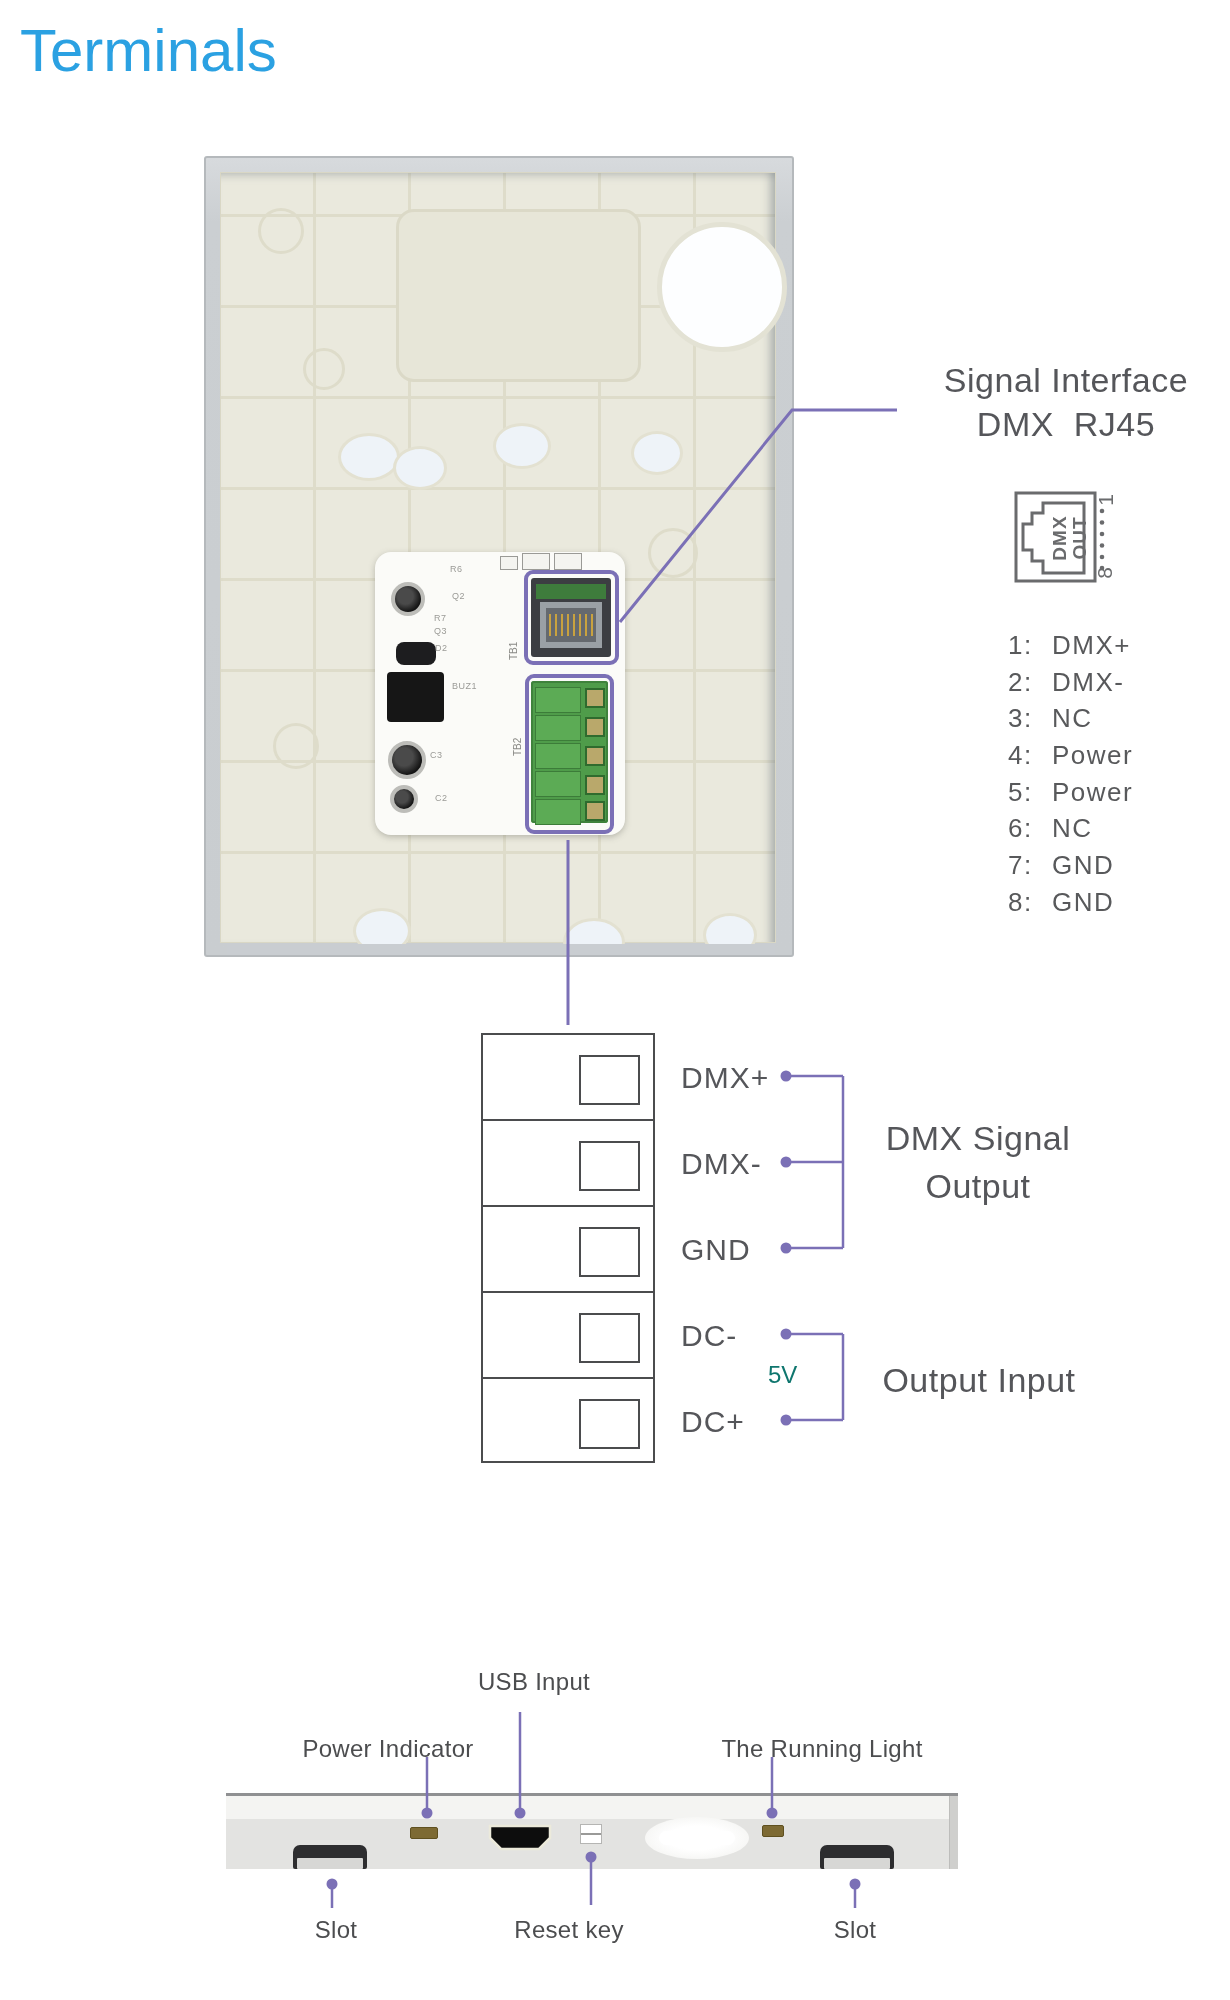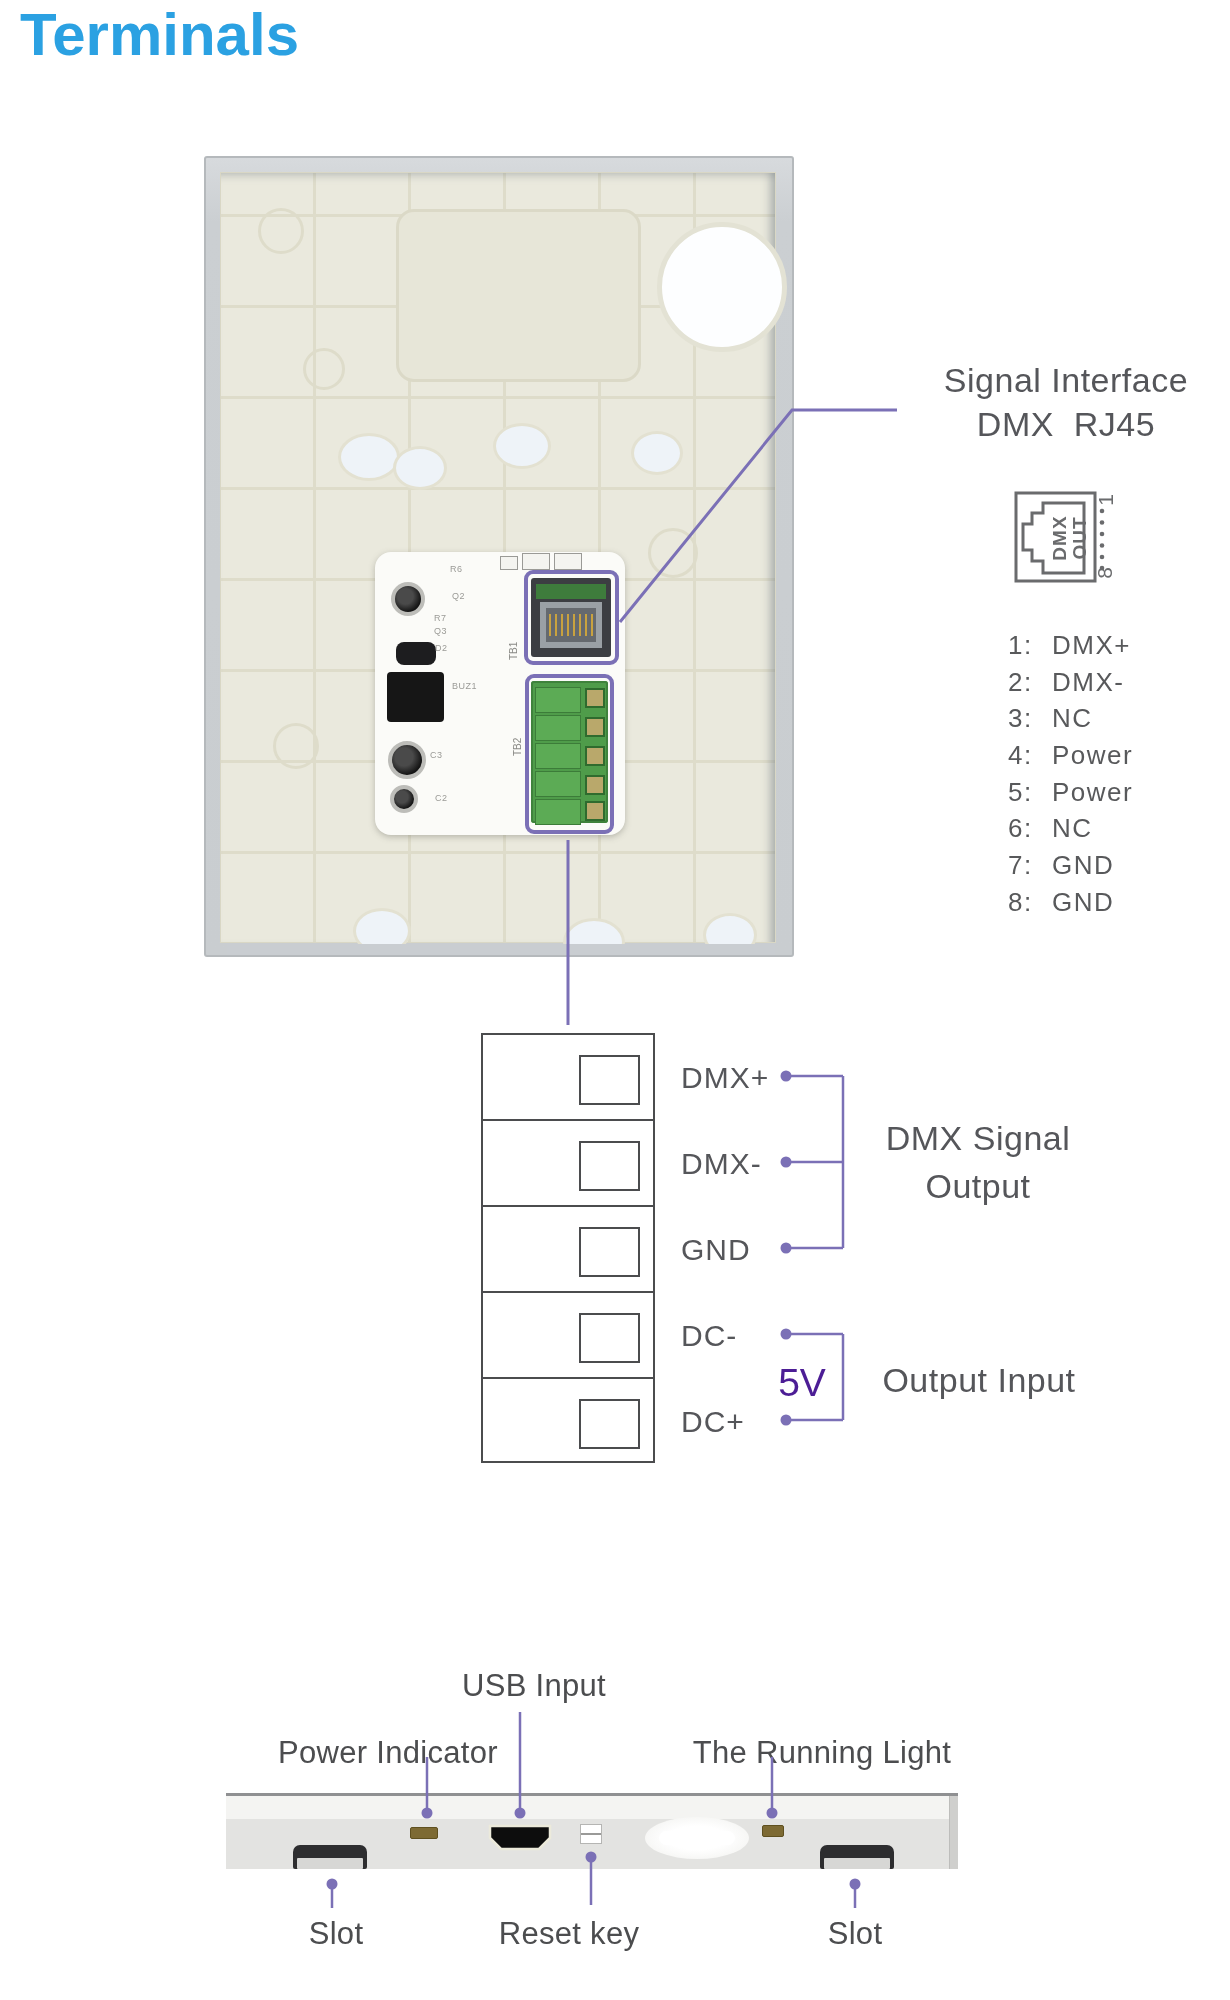--- a/index.html
+++ b/index.html
@@ -1,21 +1,21 @@
 <!DOCTYPE html>
 <html><head>
 <meta charset="utf-8">
 <style>
   html,body{margin:0;padding:0;background:#ffffff;}
   .page{position:relative;width:1230px;height:2000px;background:#ffffff;overflow:hidden;
         font-family:"Liberation Sans", sans-serif;color:#55565a;}
   .abs{position:absolute;}
 
   
-  .title{position:absolute;left:20px;top:0;font-size:60px;font-weight:700;
+  .title{position:absolute;left:20px;top:16px;font-size:60px;font-weight:400;
          color:#2ba1e2;letter-spacing:0px;}
 
   
   .photo{position:absolute;left:204px;top:156px;width:586px;height:797px;
          background:linear-gradient(180deg,#d7dadd 0%,#cbcfd2 8%,#c9cdd0 100%);
          border:2px solid #b5b9bc;border-radius:3px;overflow:hidden;}
   .panel{position:absolute;left:14px;top:14px;right:16px;bottom:12px;background:#eae9dd;
          border:1px solid #d9d7c5;
          background-image:
            repeating-linear-gradient(0deg, rgba(0,0,0,0) 0 88px, #dedcca 88px 91px),
@@ -59,24 +59,24 @@
        font-size:34px;color:#55565a;line-height:44px;letter-spacing:.5px;}
   .sig .l2{white-space:pre;}
 
   
   .tblock{position:absolute;left:481px;top:1033px;width:174px;height:430px;border:2px solid #4b4c4e;box-sizing:border-box;background:#fff;}
   .t-row{position:relative;height:86px;border-bottom:2px solid #4b4c4e;box-sizing:border-box;}
   .t-row:last-child{border-bottom:none;}
   .t-sq{position:absolute;right:13px;top:20px;width:57px;height:46px;border:2px solid #4b4c4e;}
   .t-label{position:absolute;left:681px;height:32px;font-size:30px;color:#55565a;letter-spacing:1px;}
   .big-label{position:absolute;font-size:34px;color:#55565a;text-align:center;letter-spacing:.5px;}
-  .v-label{position:absolute;font-size:39px;color:#4c1d95;text-align:center;}
-
-  
-  .b-label{position:absolute;font-size:31px;color:#4c4d4f;text-align:center;letter-spacing:.3px;}
+  .v-label{position:absolute;font-size:24px;color:#0f766e;text-align:left;}
+
+  
+  .b-label{position:absolute;font-size:24px;color:#4c4d4f;text-align:center;letter-spacing:.3px;}
   .strip{position:absolute;left:226px;top:1793px;width:732px;height:76px;background:#e3e3e1;
          border-top:3px solid #8f9092;box-sizing:border-box;}
   .strip .band{position:absolute;left:0;top:0;width:100%;height:23px;background:#f4f4f2;}
   .strip .cap-r{position:absolute;right:0;top:0;width:8px;height:100%;background:#cfcfcd;border-left:1px solid #bdbdbb;}
   .led{position:absolute;background:#7d6a33;border:1px solid #5f501f;border-radius:2px;box-sizing:border-box;}
   .reset{position:absolute;left:580px;top:1824px;width:22px;height:20px;background:#ffffff;border:1px solid #b5b5b3;box-sizing:border-box;}
   .reset .mid{position:absolute;left:0;right:0;top:45%;height:2px;background:#9a9a98;}
   .ovalwin{position:absolute;left:645px;top:1817px;width:104px;height:42px;border-radius:50%;
            background:radial-gradient(ellipse at center,#ffffff 0 40%,#efefec 100%);}
   .ovalwin .pill{position:absolute;left:14px;top:14px;width:76px;height:14px;background:#ffffff;border-radius:7px;}

